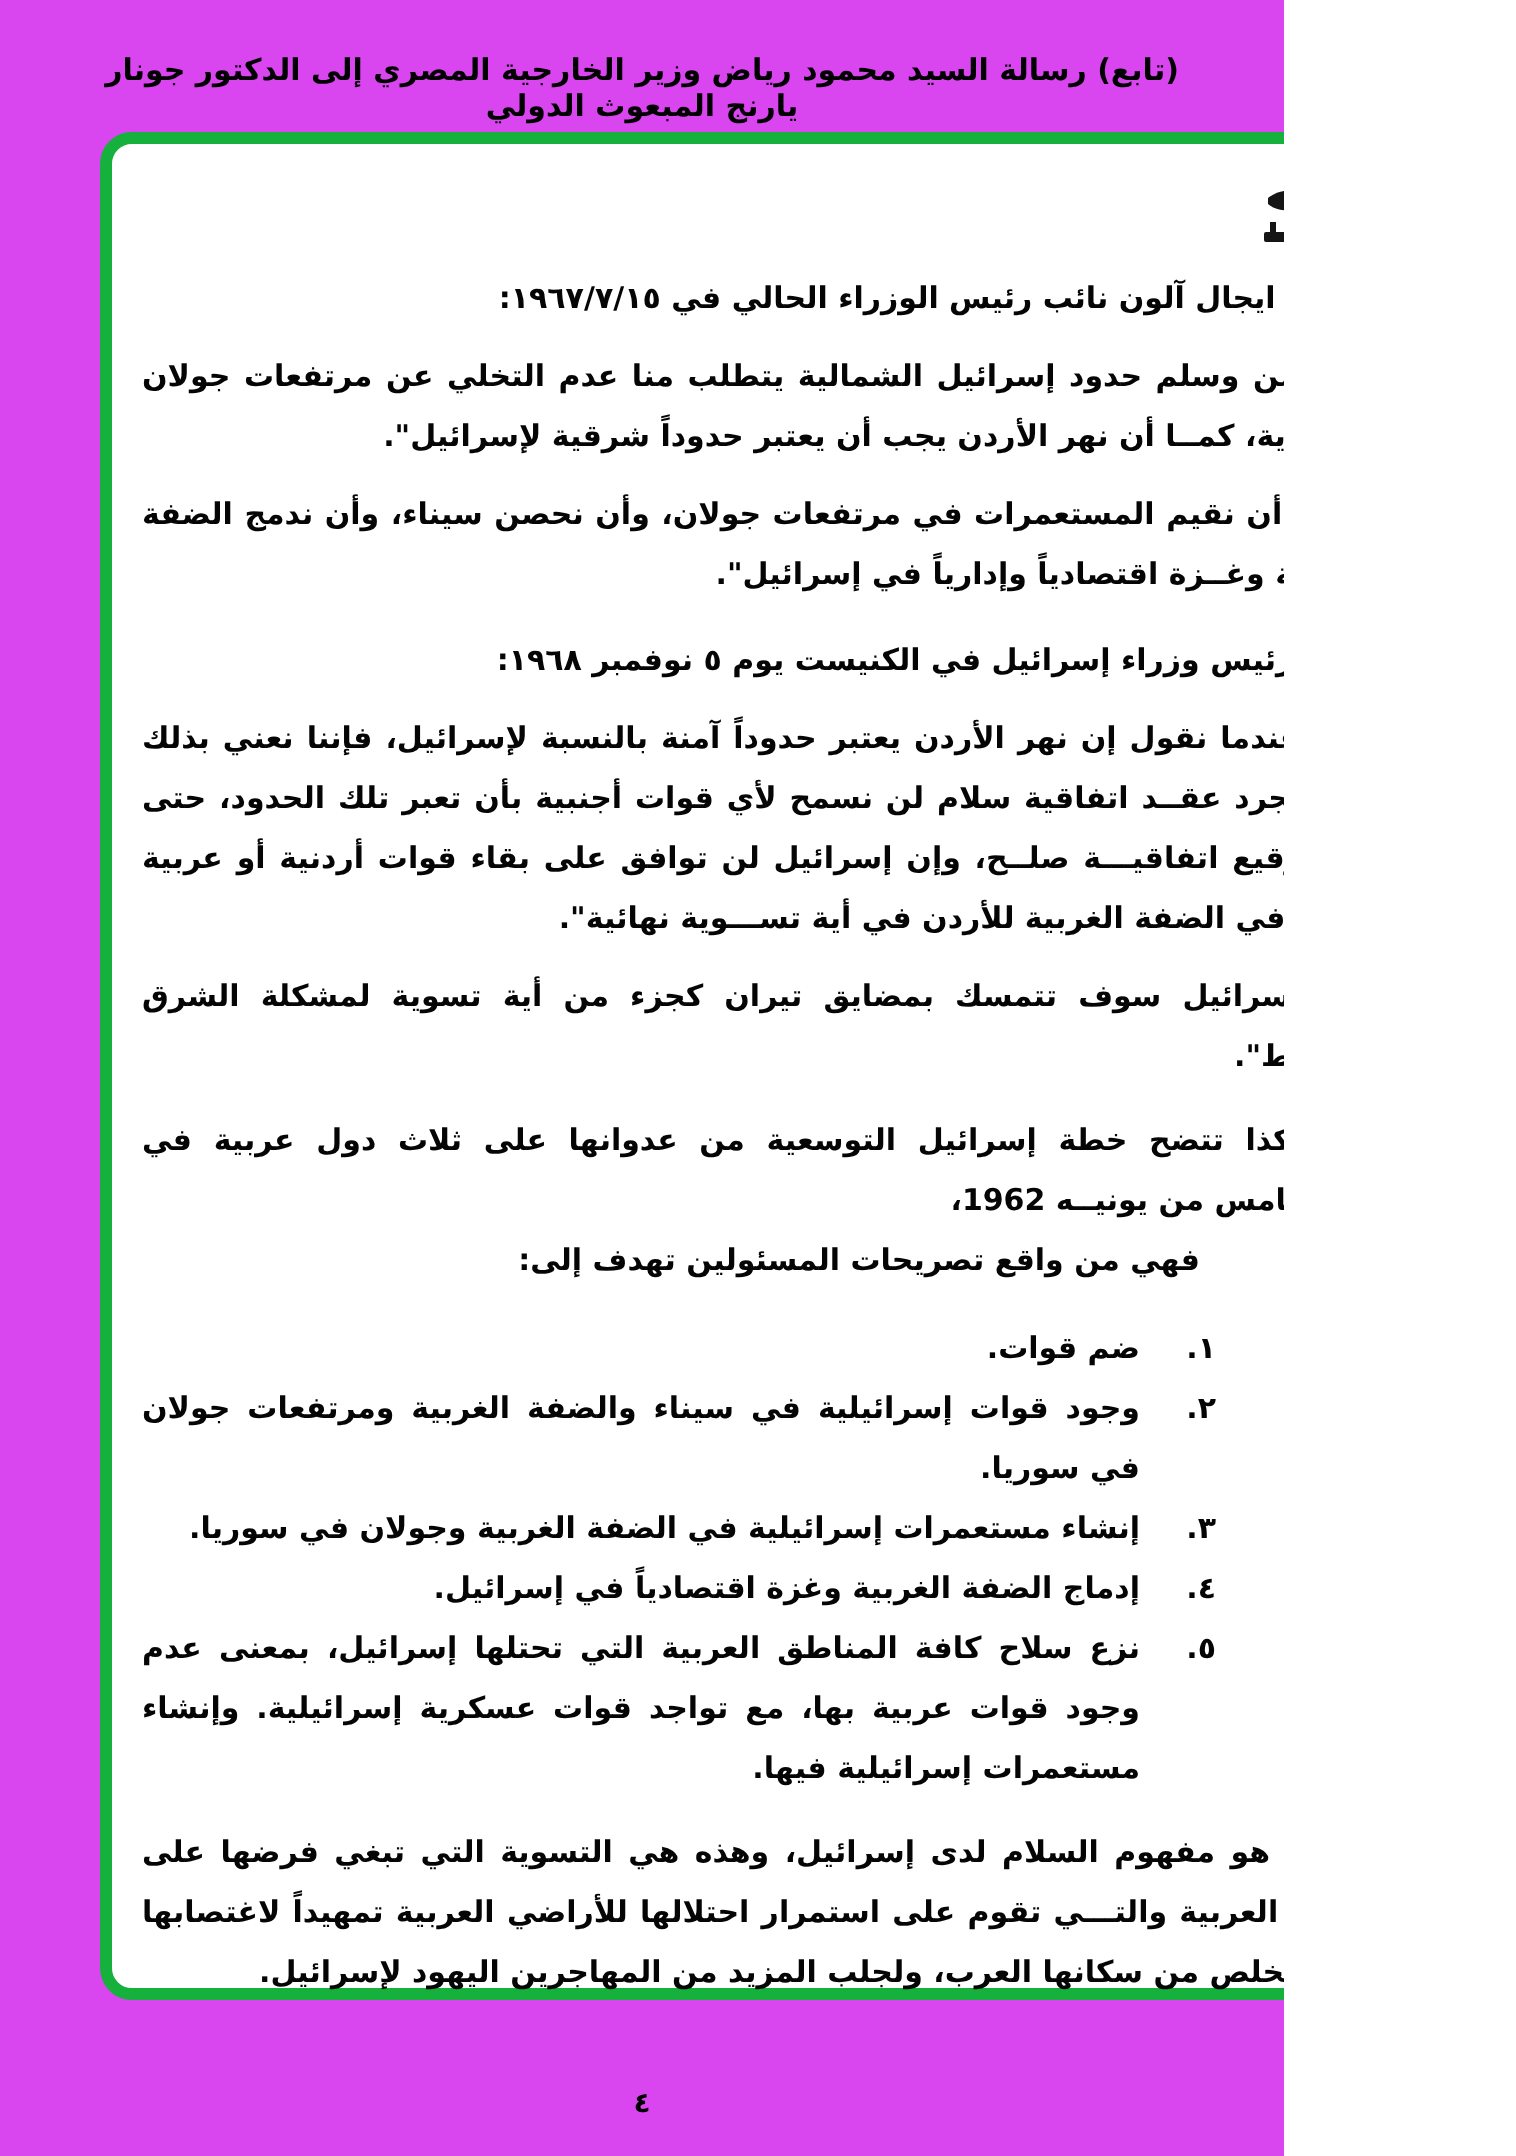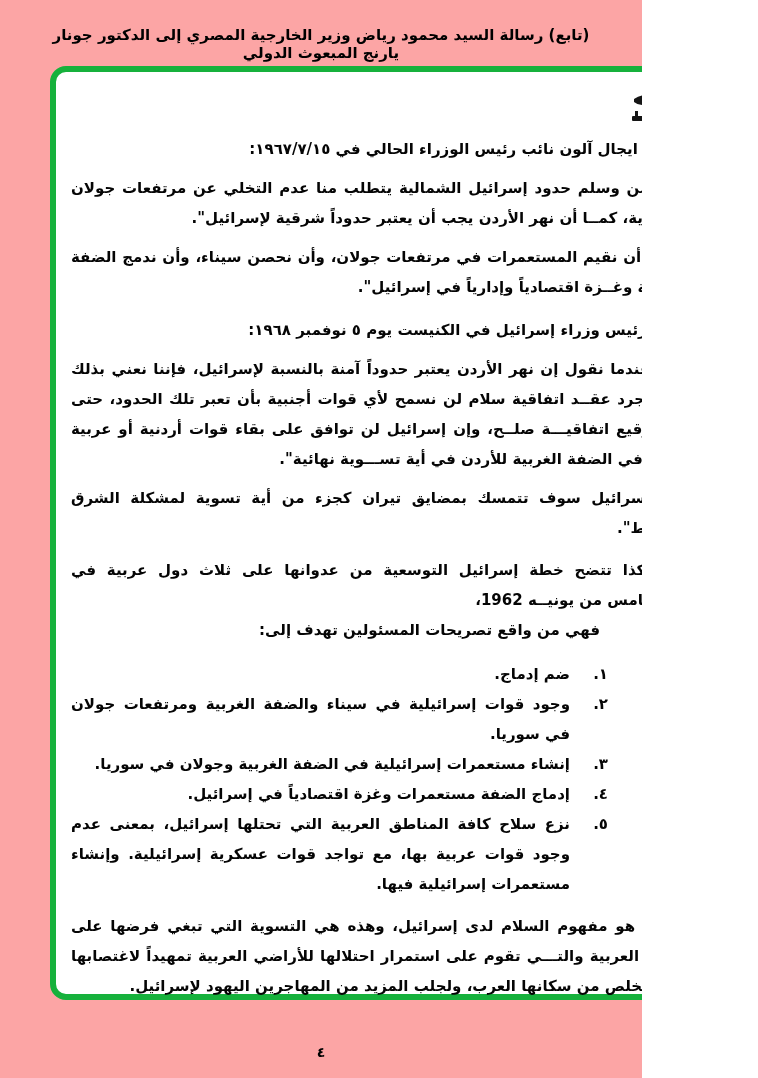--- a/index.html
+++ b/index.html
@@ -1,17 +1,17 @@
 <!DOCTYPE html>
 <html lang="ar"><head>
 <meta charset="utf-8">
 <style>
   html,body{margin:0;padding:0;background:#ffffff;}
   .page{
-    position:relative;width:642px;height:1078px;background:#fca5a5;
+    position:relative;width:642px;height:1078px;background:#d946ef;
     font-family:"DejaVu Sans",sans-serif;color:#000;overflow:hidden;
   }
   .header-title{
     position:absolute;top:26px;left:40px;right:40px;
     direction:rtl;text-align:center;
     font-size:15px;font-weight:bold;letter-spacing:0;
   }
   .frame{
     position:absolute;left:50px;top:66px;width:646px;height:922px;
     border:6px solid #1d4ed8;border-radius:16px;background:#ffffff;
@@ -86,33 +86,33 @@
 
       <div class="bullet-row">
         <span class="bullet-marker">•</span>
         <span class="bullet-text">وهكذا تتضح خطة إسرائيل التوسعية من عدوانها على ثلاث دول عربية في الخامس من يونيــه 1962،</span>
       </div>
       <div class="bullet-cont">فهي من واقع تصريحات المسئولين تهدف إلى:</div>
 
       <div class="nlist">
         <div class="item">
           <span class="item-num">١.</span>
-          <span class="item-text">ضم إدماج.</span>
+          <span class="item-text">ضم قوات.</span>
         </div>
         <div class="item">
           <span class="item-num">٢.</span>
           <span class="item-text">وجود قوات إسرائيلية في سيناء والضفة الغربية ومرتفعات جولان في سوريا.</span>
         </div>
         <div class="item">
           <span class="item-num">٣.</span>
           <span class="item-text">إنشاء مستعمرات إسرائيلية في الضفة الغربية وجولان في سوريا.</span>
         </div>
         <div class="item">
           <span class="item-num">٤.</span>
-          <span class="item-text">إدماج الضفة مستعمرات وغزة اقتصادياً في إسرائيل.</span>
+          <span class="item-text">إدماج الضفة الغربية وغزة اقتصادياً في إسرائيل.</span>
         </div>
         <div class="item">
           <span class="item-num">٥.</span>
           <span class="item-text">نزع سلاح كافة المناطق العربية التي تحتلها إسرائيل، بمعنى عدم وجود قوات عربية بها، مع تواجد قوات عسكرية إسرائيلية. وإنشاء مستعمرات إسرائيلية فيها.</span>
         </div>
       </div>
 
       <div class="closing">هذا هو مفهوم السلام لدى إسرائيل، وهذه هي التسوية التي تبغي فرضها على الدول العربية والتـــي تقوم على استمرار احتلالها للأراضي العربية تمهيداً لاغتصابها بعد التخلص من سكانها العرب، ولجلب المزيد من المهاجرين اليهود لإسرائيل.</div>
 
     </div>

